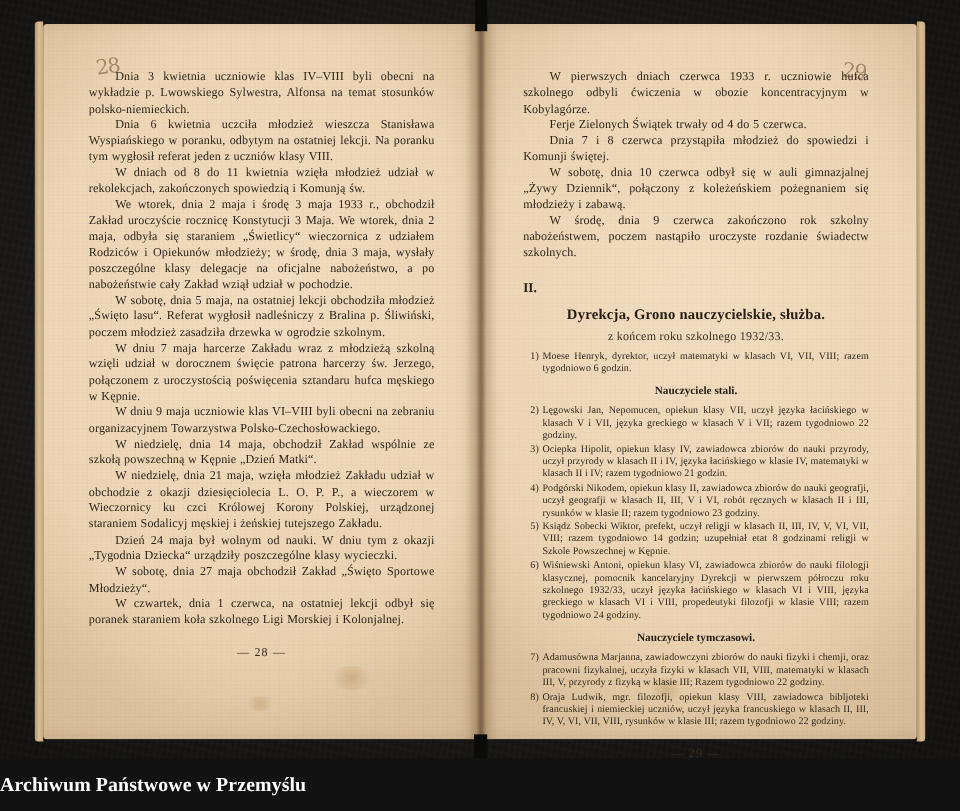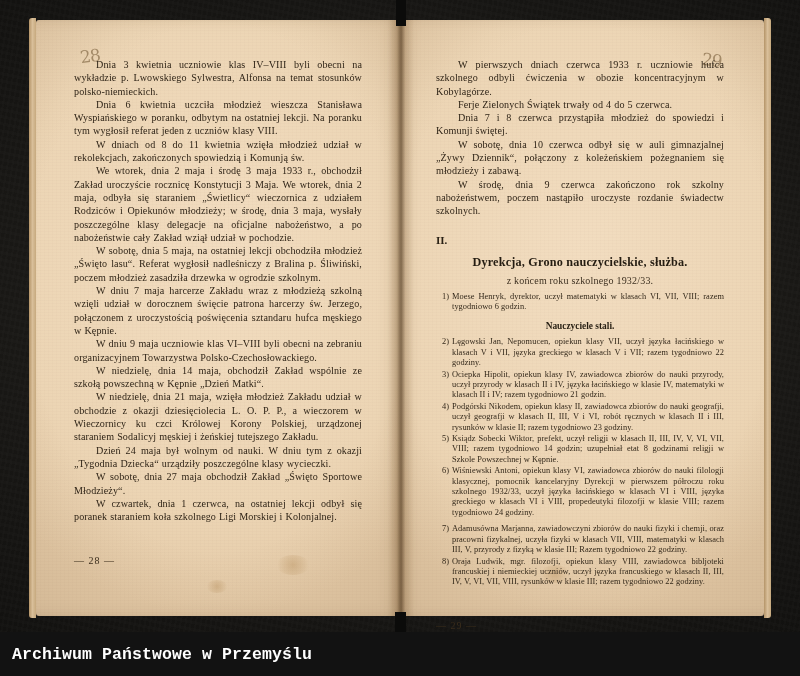--- a/index.html
+++ b/index.html
@@ -149,21 +149,22 @@
     text-justify: inter-word;
     text-indent: 22px;
     font-size: 10.1px;
     line-height: 13.3px;
     letter-spacing: .1px;
     word-spacing: .4px;
     hyphens: manual;
   }
 
   .pagenum {
-    margin-top: 32px;
+    margin-top: 16px;
+    text-align: center;
     font-size: 10px;
     color: #3a2d1c;
     letter-spacing: 1px;
   }
 
   
   .sect-num {
     margin: 16px 0 0 0;
     text-align: left;
     font-size: 11px;
@@ -251,25 +252,24 @@
     left: 0;
     bottom: 0;
     width: 800px;
     height: 44px;
     background: #121212;
     display: flex;
     align-items: center;
   }
   .watermark span {
     color: #ffffff;
-    font-family: Liberation Mono, monospace;
+    font-family: Liberation Serif, serif;
     font-size: 16.5px;
     font-weight: bold;
     letter-spacing: .1px;
-    padding-left: 12px;
   }
 </style>
 </head>
 <body>
 
 <div id="scan">
 
   <div class="backdrop"></div>
   <div class="backdrop-grain"></div>
 
@@ -350,20 +350,21 @@
         <li>
           <span class="idx">5)</span>
           <span>Ksiądz Sobecki Wiktor, prefekt, uczył religji w klasach II, III, IV, V, VI, VII, VIII; razem tygodniowo 14 godzin; uzupełniał etat 8 godzinami religji w Szkole Powszechnej w Kępnie.</span>
         </li>
         <li>
           <span class="idx">6)</span>
           <span>Wiśniewski Antoni, opiekun klasy VI, zawiadowca zbiorów do nauki filologji klasycznej, pomocnik kancelaryjny Dyrekcji w pierwszem półroczu roku szkolnego 1932/33, uczył języka łacińskiego w klasach VI i VIII, języka greckiego w klasach VI i VIII, propedeutyki filozofji w klasie VIII; razem tygodniowo 24 godziny.</span>
         </li>
       </ol>
 
+      <div class="group-head">Nauczyciele tymczasowi.</div>
 
       <ol class="entries">
         <li>
           <span class="idx">7)</span>
           <span>Adamusówna Marjanna, zawiadowczyni zbiorów do nauki fizyki i chemji, oraz pracowni fizykalnej, uczyła fizyki w klasach VII, VIII, matematyki w klasach III, V, przyrody z fizyką w klasie III; Razem tygodniowo 22 godziny.</span>
         </li>
         <li>
           <span class="idx">8)</span>
           <span>Oraja Ludwik, mgr. filozofji, opiekun klasy VIII, zawiadowca bibljoteki francuskiej i niemieckiej uczniów, uczył języka francuskiego w klasach II, III, IV, V, VI, VII, VIII, rysunków w klasie III; razem tygodniowo 22 godziny.</span>
         </li>

